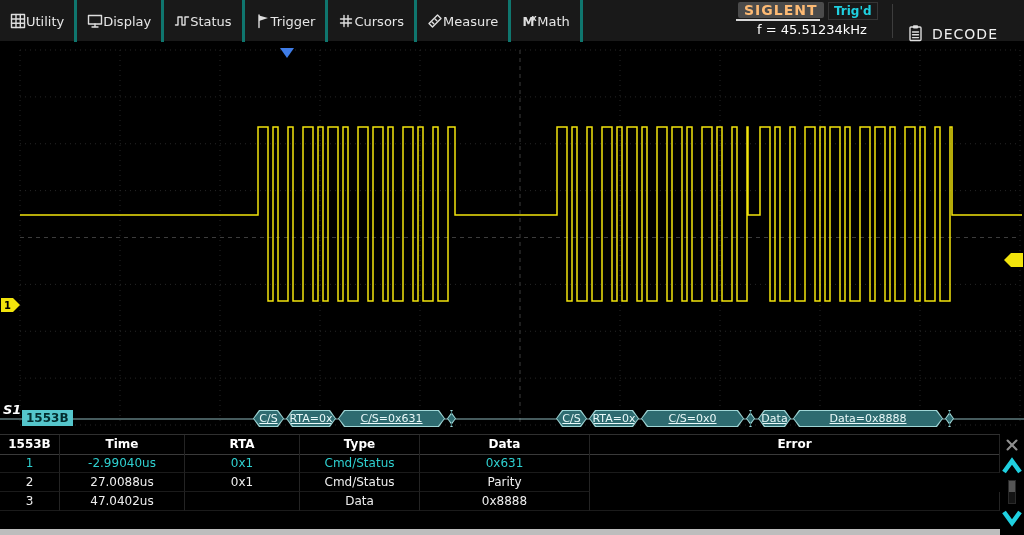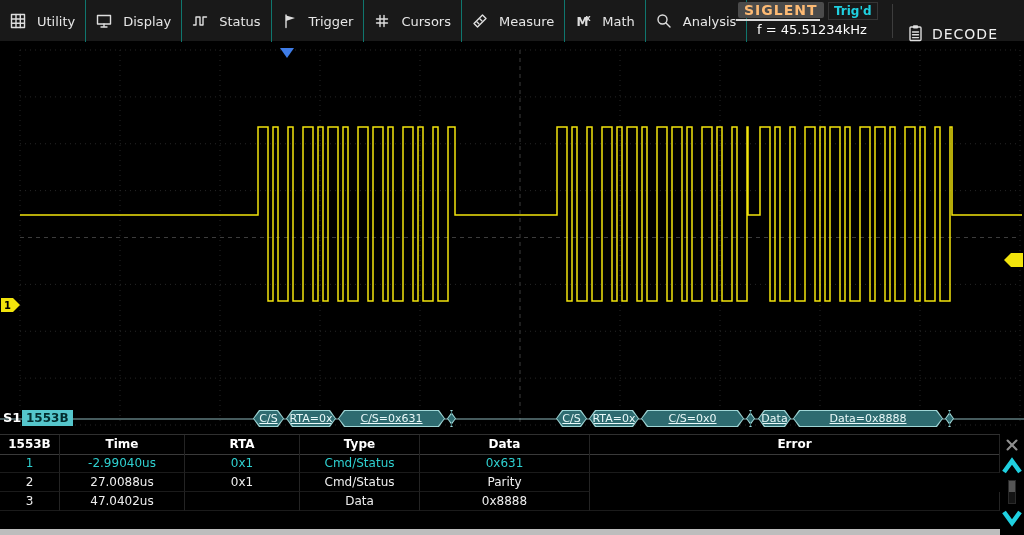--- a/index.html
+++ b/index.html
@@ -13,22 +13,22 @@
   }
   *{margin:0;padding:0;box-sizing:border-box;}
   html,body{width:1024px;height:535px;background:#000;overflow:hidden;
     font-family:"DejaVu Sans","Liberation Sans",sans-serif;color:#e8e8e8;}
   #stage{position:relative;width:1024px;height:535px;background:#000;}
 
   
   .topbar{position:absolute;left:0;top:0;width:1024px;height:42px;background:#191919;
     border-bottom:1px solid #000;display:flex;}
   .menu{display:flex;height:42px;}
-  .menu-item{display:flex;align-items:center;gap:11px;padding:0 10px;height:42px;
-    border-right:1px solid #0f766e;font-size:13px;color:#e6e6e6;cursor:default;white-space:nowrap;}
+  .menu-item{display:flex;align-items:center;gap:0;padding:0 10px;height:42px;
+    border-right:3px solid #0f766e;font-size:13px;color:#e6e6e6;cursor:default;white-space:nowrap;}
   .menu-item svg{flex:0 0 auto;}
   .mi-stroke{stroke:#dedede;fill:none;stroke-width:1.4;stroke-linecap:round;stroke-linejoin:round;}
   .mi-fill{fill:#dedede;stroke:none;}
 
   .right-cluster{position:absolute;right:0;top:0;height:42px;display:flex;align-items:stretch;}
   .brand-area{position:relative;width:160px;height:42px;}
   .brand{position:absolute;left:6px;top:2px;font-weight:bold;font-size:14px;letter-spacing:1px;
     color:#fdba74;background:#4b4b4b;border-radius:2px;padding:0 6px;line-height:16px;}
   .brand-underline{position:absolute;left:4px;top:19px;width:84px;height:2px;background:#d8d8d8;}
   .trig{position:absolute;left:96px;top:2px;font-size:12px;font-weight:bold;color:var(--accent,#1fd0e0);
@@ -41,21 +41,21 @@
   
   .wave-area{position:absolute;left:0;top:42px;width:1024px;height:392px;background:#000;}
   .wave-area svg{position:absolute;left:0;top:0;}
   .gmin{stroke:#262626;stroke-width:1;stroke-dasharray:1 4;}
   .gmaj{stroke:#3c3c3c;stroke-width:1;stroke-dasharray:4 4;}
   .busline{stroke:#8cb6ba;stroke-width:1;}
   .trace{fill:none;stroke:var(--yellow,#f2e40c);stroke-width:1.5;}
 
   
   .decode-overlay{position:absolute;left:0;top:0;width:1024px;height:392px;pointer-events:none;}
-  .bus-src{position:absolute;left:3px;top:368px;font-size:13px;font-weight:bold;color:#fff;}
+  .bus-src{position:absolute;left:3px;top:360px;font-size:13px;font-weight:bold;color:#fff;font-style:italic;}
   .bus-label{position:absolute;left:22px;top:368px;font-size:12px;font-weight:bold;color:#032c2e;
     background:var(--bus-label-bg,#55c6cc);padding:0 4px;line-height:16px;}
   .bubble{position:absolute;top:368px;height:17px;background:var(--bubble-edge,#9fd6d6);
     clip-path:polygon(6px 0,calc(100% - 6px) 0,100% 50%,calc(100% - 6px) 100%,6px 100%,0 50%);}
   .bubble-in{position:absolute;inset:1px;background:var(--bubble-fill,#2e6b70);color:#eafafa;
     font-size:11px;display:flex;align-items:center;justify-content:center;white-space:nowrap;
     overflow:hidden;clip-path:polygon(6px 0,calc(100% - 6px) 0,100% 50%,calc(100% - 6px) 100%,6px 100%,0 50%);text-decoration:underline;}
 
   
   .table{position:absolute;left:0;top:434px;width:1000px;height:95px;background:#000;
@@ -143,27 +143,20 @@
       </div>
 
       <div class="menu-item">
         <svg width="16" height="16" viewBox="0 0 16 16">
           <text x="1.5" y="12.5" font-size="12" font-weight="bold" fill="#dedede" font-family="DejaVu Sans, sans-serif">M</text>
           <text x="10.5" y="8" font-size="8" font-weight="bold" fill="#dedede" font-family="DejaVu Sans, sans-serif">x</text>
         </svg>
         <span>Math</span>
       </div>
 
-      <div class="menu-item">
-        <svg width="16" height="16" viewBox="0 0 16 16">
-          <circle class="mi-stroke" cx="6.5" cy="6.5" r="4.5"></circle>
-          <line class="mi-stroke" x1="10" y1="10" x2="14" y2="14"></line>
-        </svg>
-        <span>Analysis</span>
-      </div>
     </div>
 
     <div class="right-cluster">
       <div class="brand-area">
         <span class="brand">SIGLENT</span>
         <span class="brand-underline"></span>
         <span class="trig">Trig'd</span>
         <div class="freq">f = 45.51234kHz</div>
       </div>
       <div class="vsep"></div>

